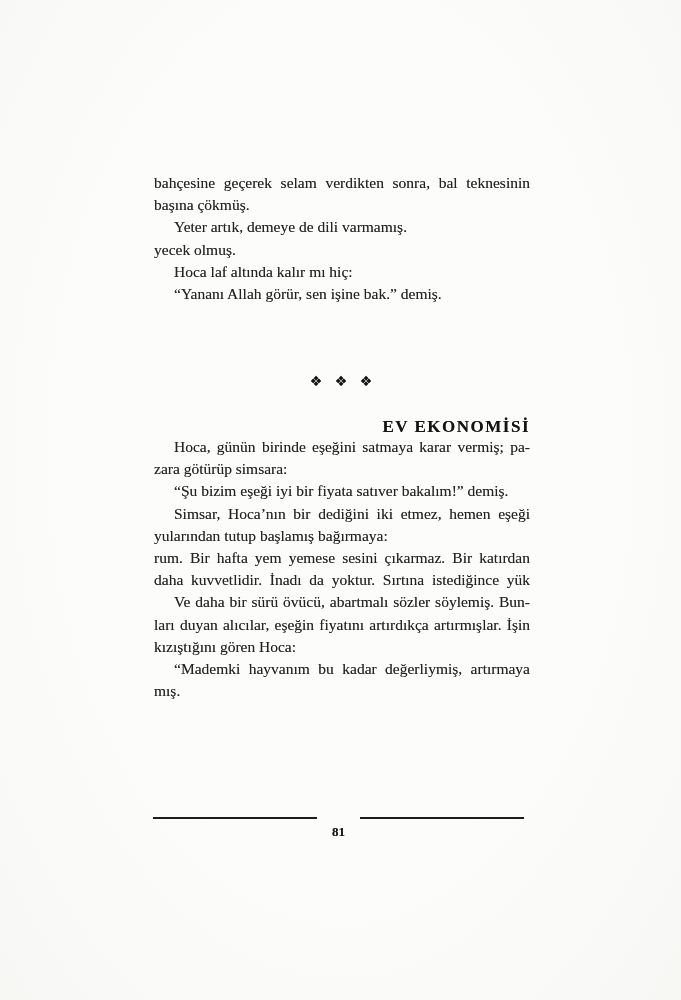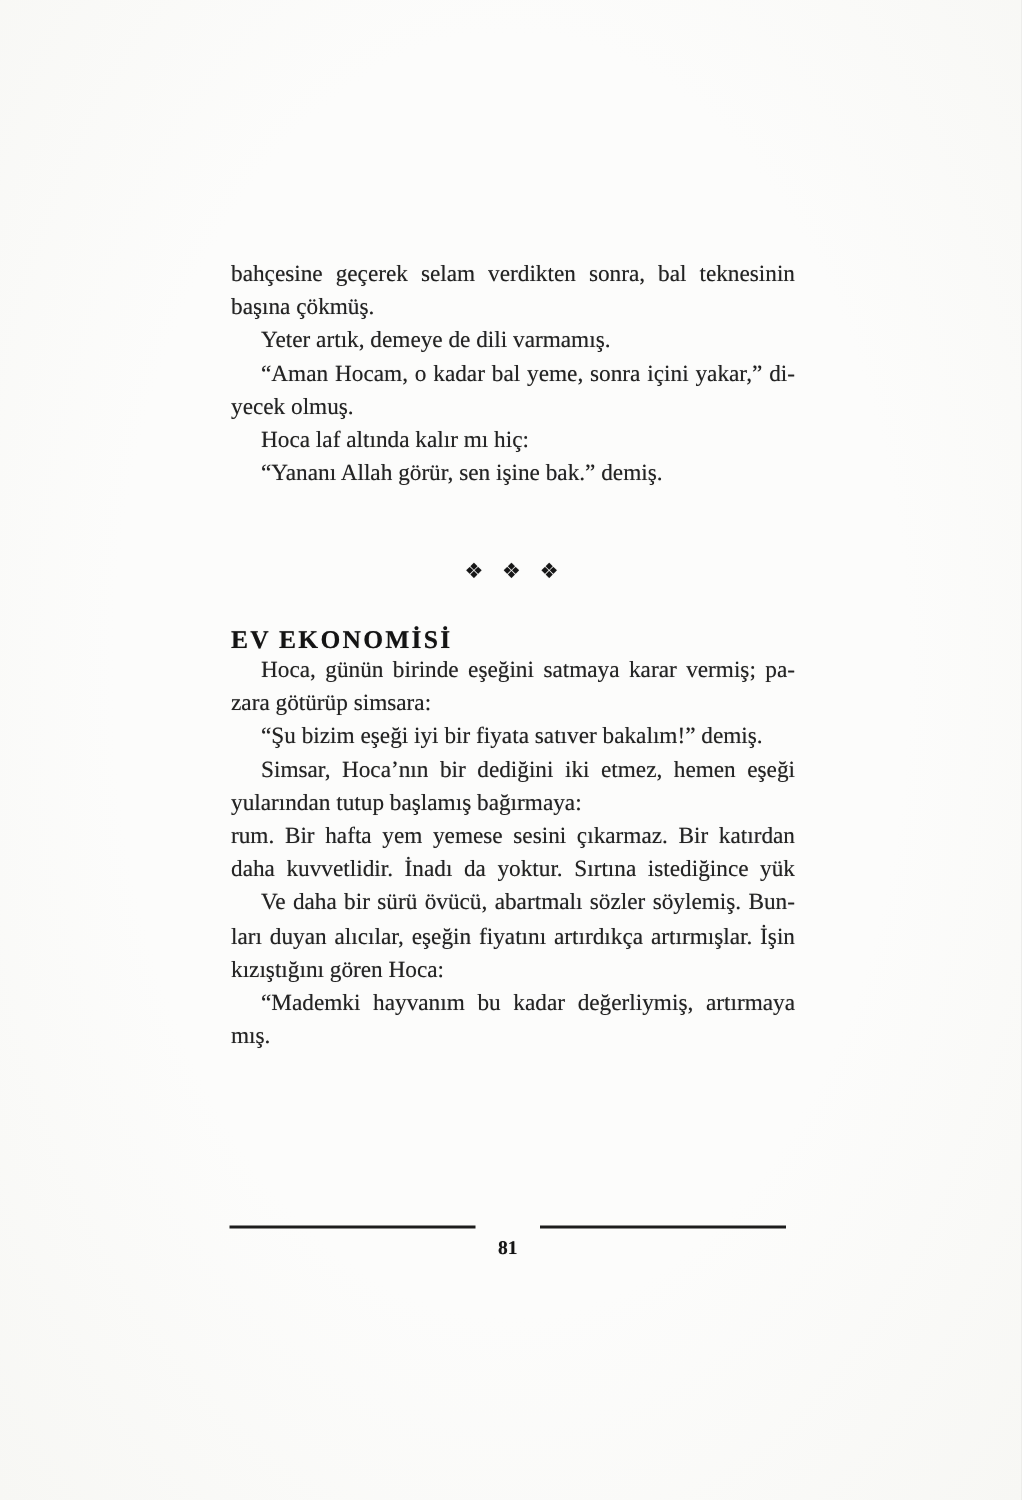--- a/index.html
+++ b/index.html
@@ -46,21 +46,21 @@
     color: #161616;
     letter-spacing: 2px;
     word-spacing: 5px;
     text-shadow: 0 0 0.5px rgba(20,20,20,0.5);
   }
   .story-title {
     position: absolute;
     left: 154px;
     width: 376px;
     top: 415px;
-    text-align: left;
+    text-align: right;
     font-size: 17px;
     font-weight: bold;
     letter-spacing: 1.5px;
     line-height: 24px;
     color: #141414;
     text-shadow: 0 0 0.5px rgba(10,10,10,0.55);
   }
   .footer {
     position: absolute;
     left: 153px;
@@ -86,21 +86,20 @@
 </style>
 </head>
 <body>
 
 <div class="page">
 
   <div class="textcol" style="top:172px">
     <div class="line">bahçesine geçerek selam verdikten sonra, bal teknesinin</div>
     <div class="line end">başına çökmüş.</div>
     <div class="line indent end">Yeter artık, demeye de dili varmamış.</div>
-    <div class="line indent">“Aman Hocam, o kadar bal yeme, sonra içini yakar,” di-</div>
     <div class="line end">yecek olmuş.</div>
     <div class="line indent end">Hoca laf altında kalır mı hiç:</div>
     <div class="line indent end">“Yananı Allah görür, sen işine bak.” demiş.</div>
   </div>
 
   <div class="ornament">
     <span>❖ ❖ ❖</span>
   </div>
 
   <div class="story-title">EV EKONOMİSİ</div>

